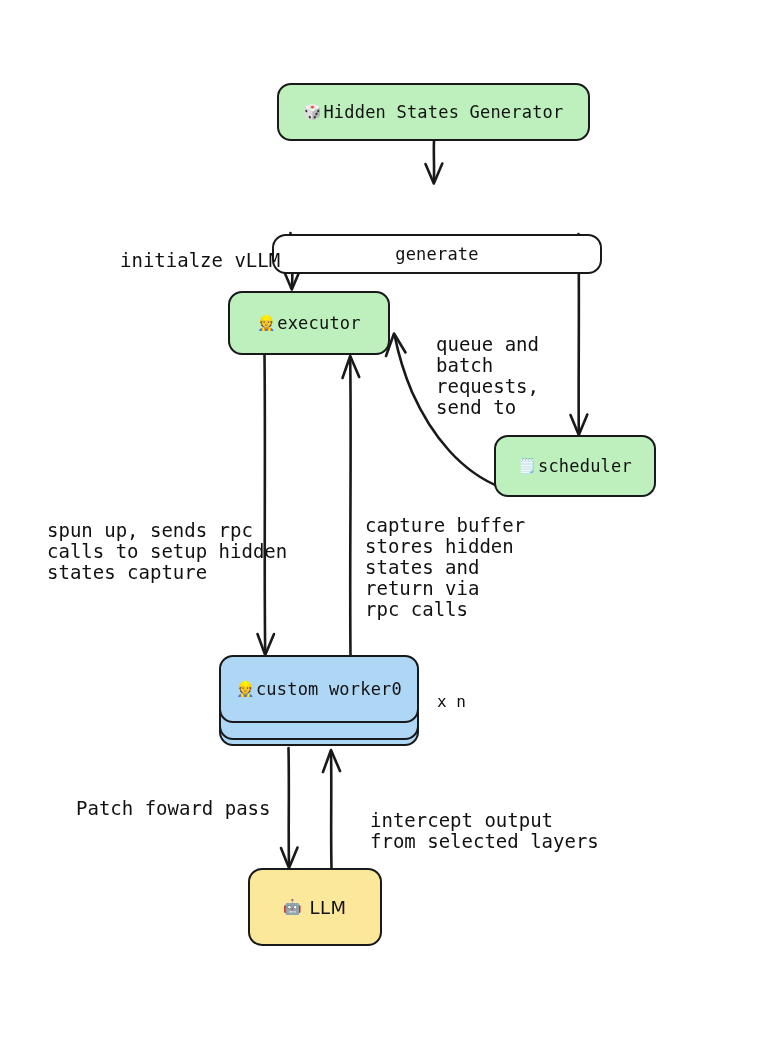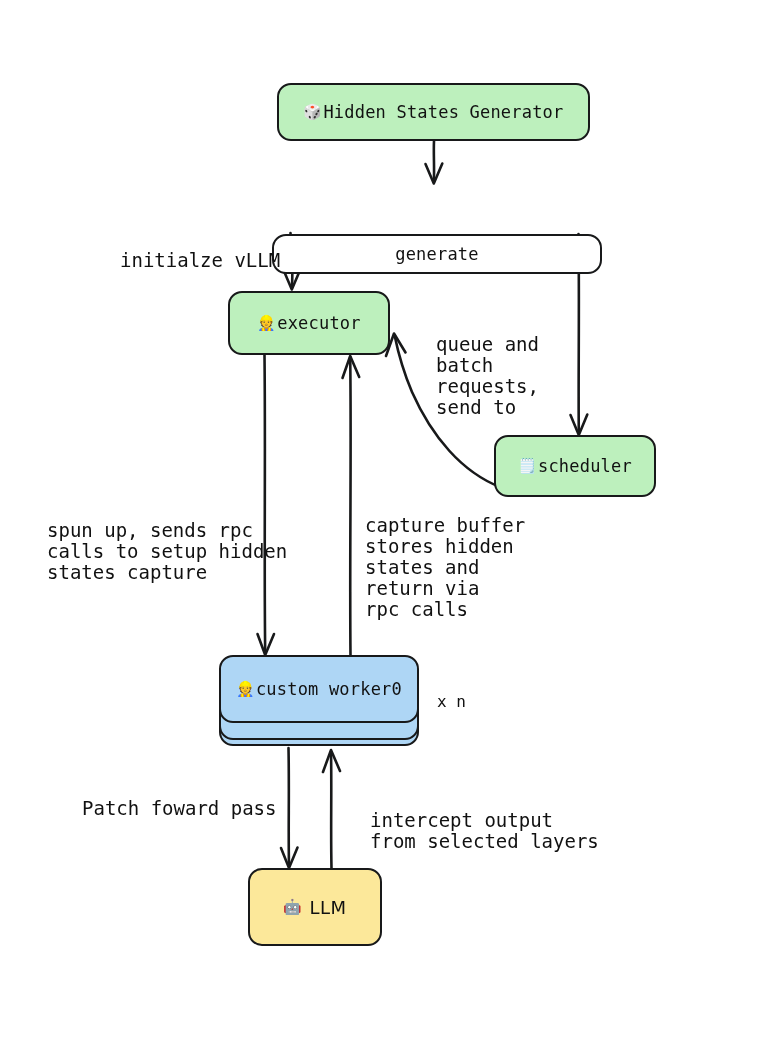--- a/index.html
+++ b/index.html
@@ -187,18 +187,18 @@
   <div class="edge-label" style="left:47px; top:520px;">spun up, sends rpc
 calls to setup hidden
 states capture</div>
 
   <div class="edge-label" style="left:365px; top:515px;">capture buffer
 stores hidden
 states and
 return via
 rpc calls</div>
 
-  <div class="edge-label" style="left:82px; top:798px;">Patch foward pass</div>
+  <div class="edge-label" style="left:76px; top:798px;">Patch foward pass</div>
 
   <div class="edge-label" style="left:370px; top:790px;margin-top:20px;">intercept output
 from selected layers</div>
 
 </div>
 
 </body></html>

